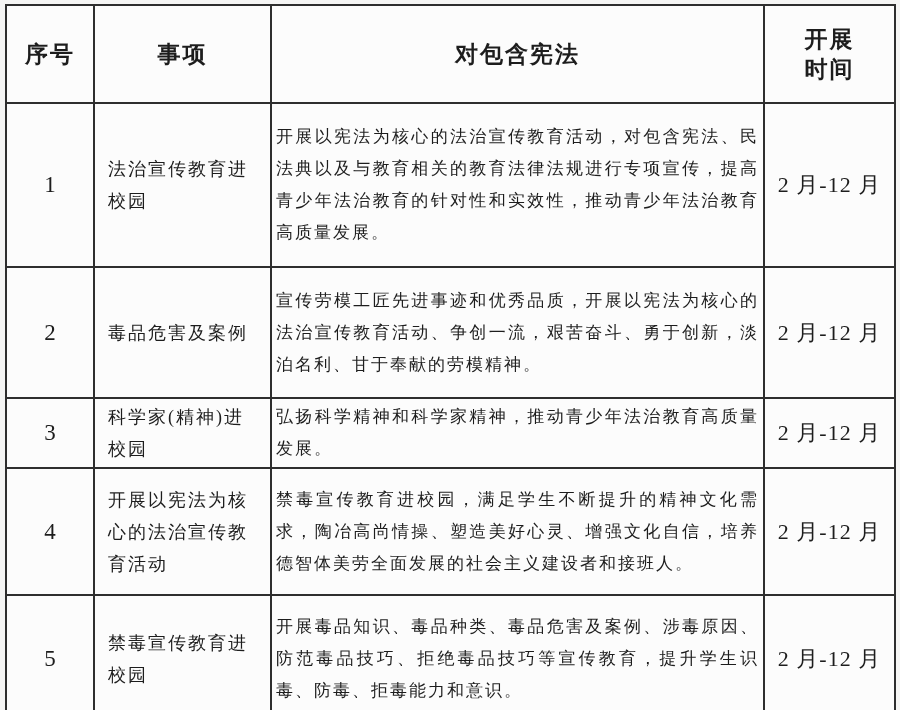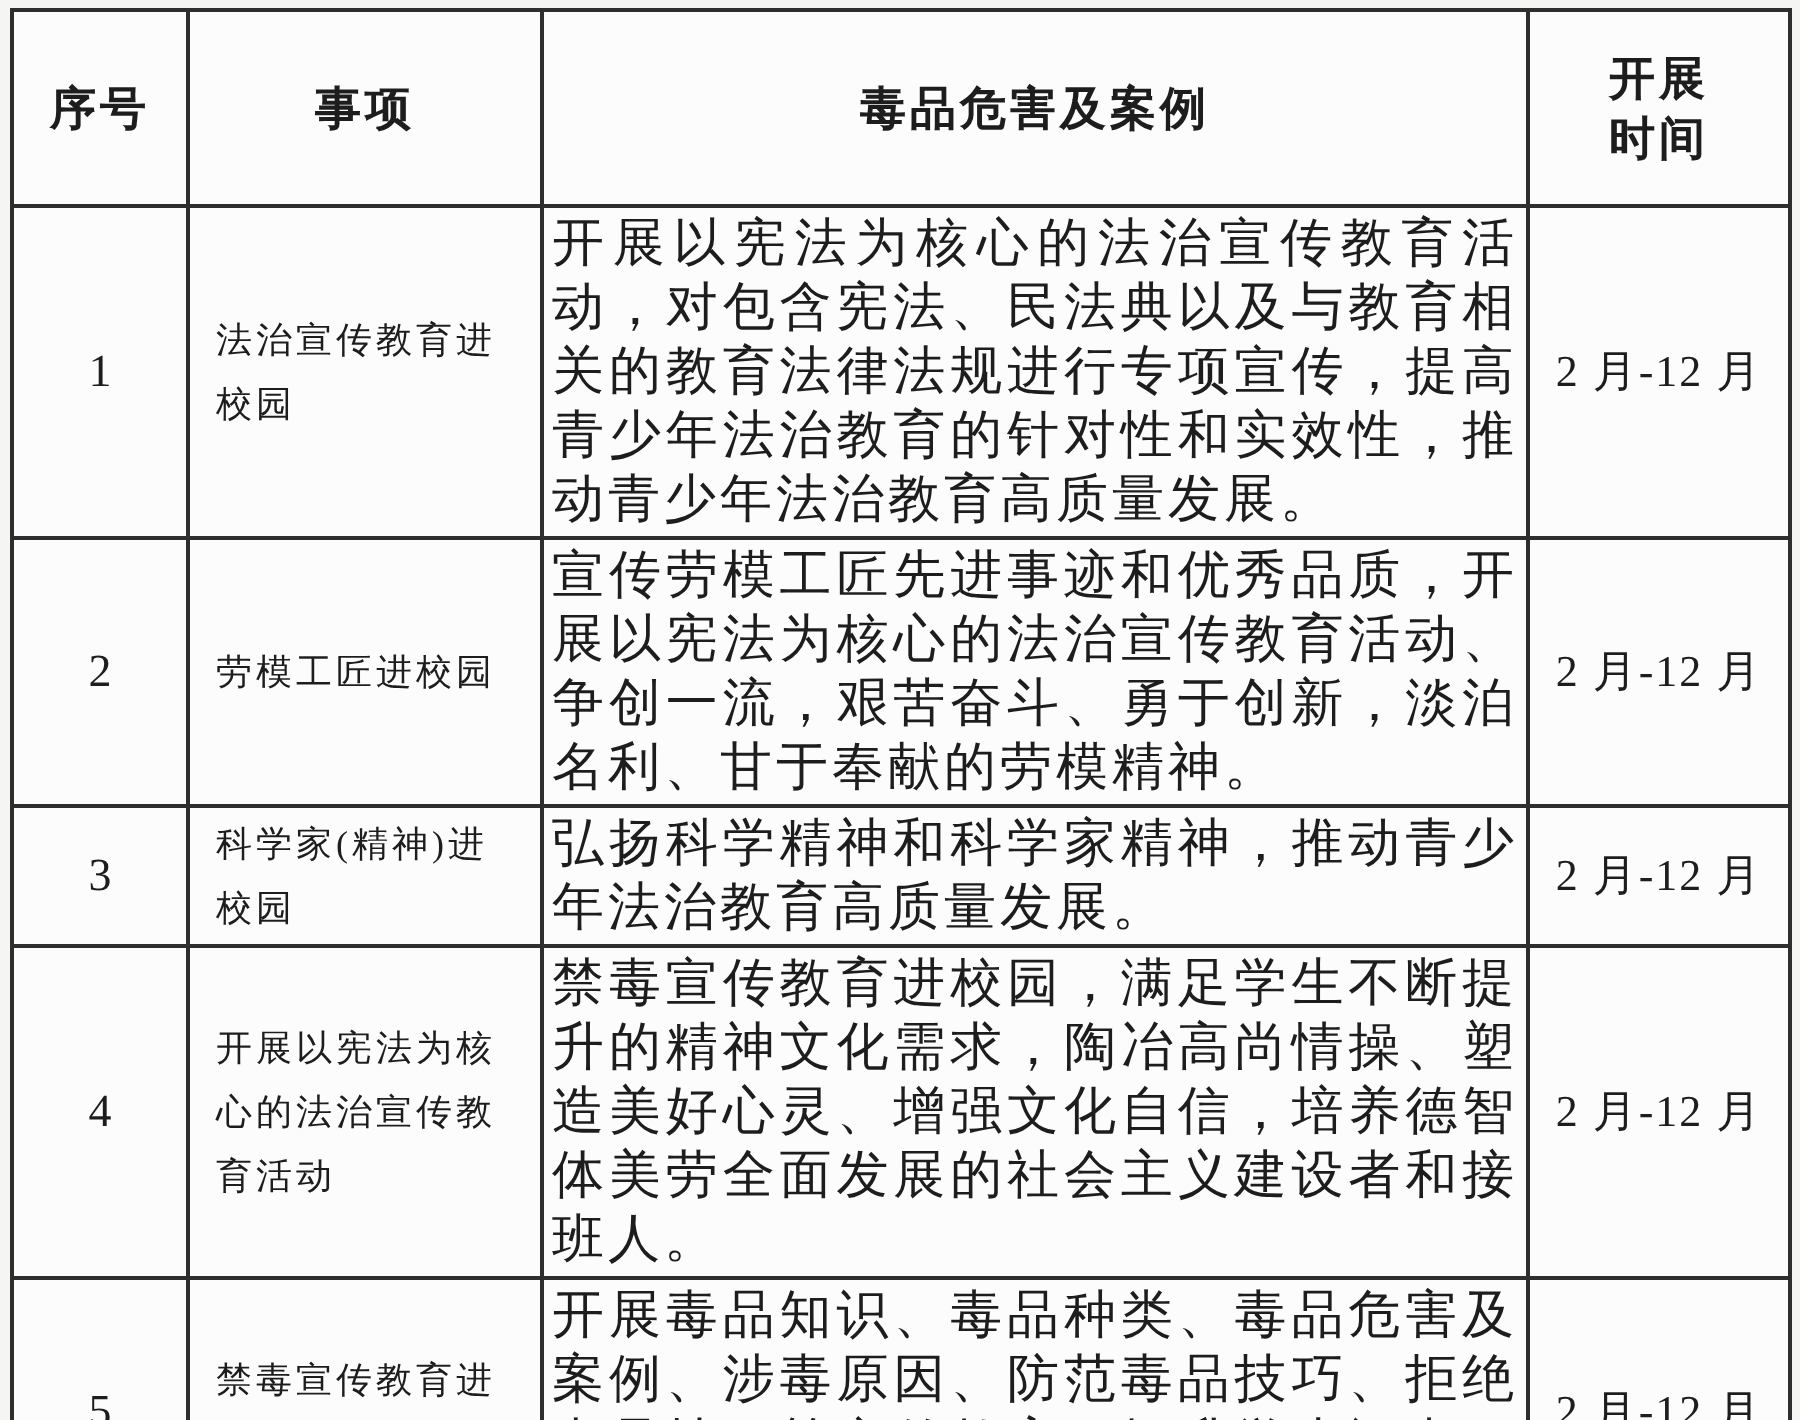--- a/index.html
+++ b/index.html
@@ -48,21 +48,21 @@
     letter-spacing: 0;
   }
   td.c-item {
     font-size: 18px;
     letter-spacing: 2px;
     line-height: 32px;
     padding: 2px 8px 2px 13px;
     text-align: left;
   }
   td.c-content {
-    font-size: 26px;
+    font-size: 17px;
     letter-spacing: 2px;
     line-height: 32px;
     padding: 2px 4px;
     text-align: justify;
     text-justify: inter-ideograph;
   }
   td.c-time {
     text-align: center;
     font-size: 22px;
     letter-spacing: 1px;
@@ -83,35 +83,35 @@
     <colgroup>
       <col style="width:88px">
       <col style="width:177px">
       <col style="width:493px">
       <col style="width:131px">
     </colgroup>
     <thead>
       <tr class="r-head">
         <th>序号</th>
         <th>事项</th>
-        <th>毒品危害及案例</th>
+        <th>对包含宪法</th>
         <th>开展
 时间</th>
       </tr>
     </thead>
     <tbody>
       <tr class="r-1">
         <td class="c-no">1</td>
         <td class="c-item">法治宣传教育进校园</td>
         <td class="c-content">开展以宪法为核心的法治宣传教育活动，对包含宪法、民法典以及与教育相关的教育法律法规进行专项宣传，提高青少年法治教育的针对性和实效性，推动青少年法治教育高质量发展。</td>
         <td class="c-time">2 月-12 月</td>
       </tr>
       <tr class="r-2">
         <td class="c-no">2</td>
-        <td class="c-item">劳模工匠进校园</td>
+        <td class="c-item">毒品危害及案例</td>
         <td class="c-content">宣传劳模工匠先进事迹和优秀品质，开展以宪法为核心的法治宣传教育活动、争创一流，艰苦奋斗、勇于创新，淡泊名利、甘于奉献的劳模精神。</td>
         <td class="c-time">2 月-12 月</td>
       </tr>
       <tr class="r-3">
         <td class="c-no">3</td>
         <td class="c-item">科学家(精神)进校园</td>
         <td class="c-content">弘扬科学精神和科学家精神，推动青少年法治教育高质量发展。</td>
         <td class="c-time">2 月-12 月</td>
       </tr>
       <tr class="r-4">

